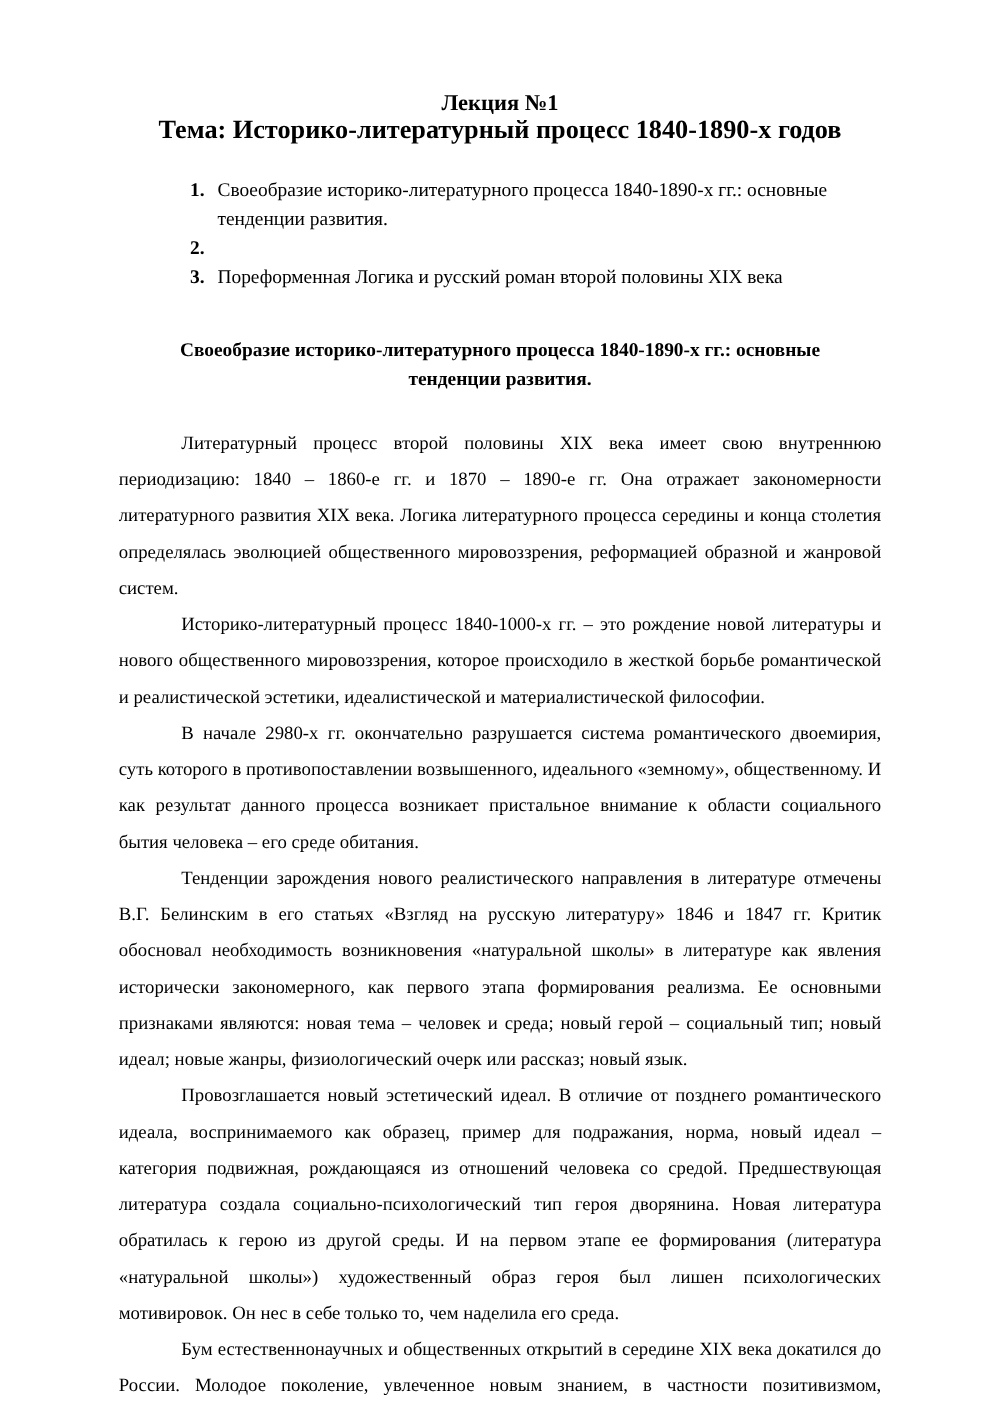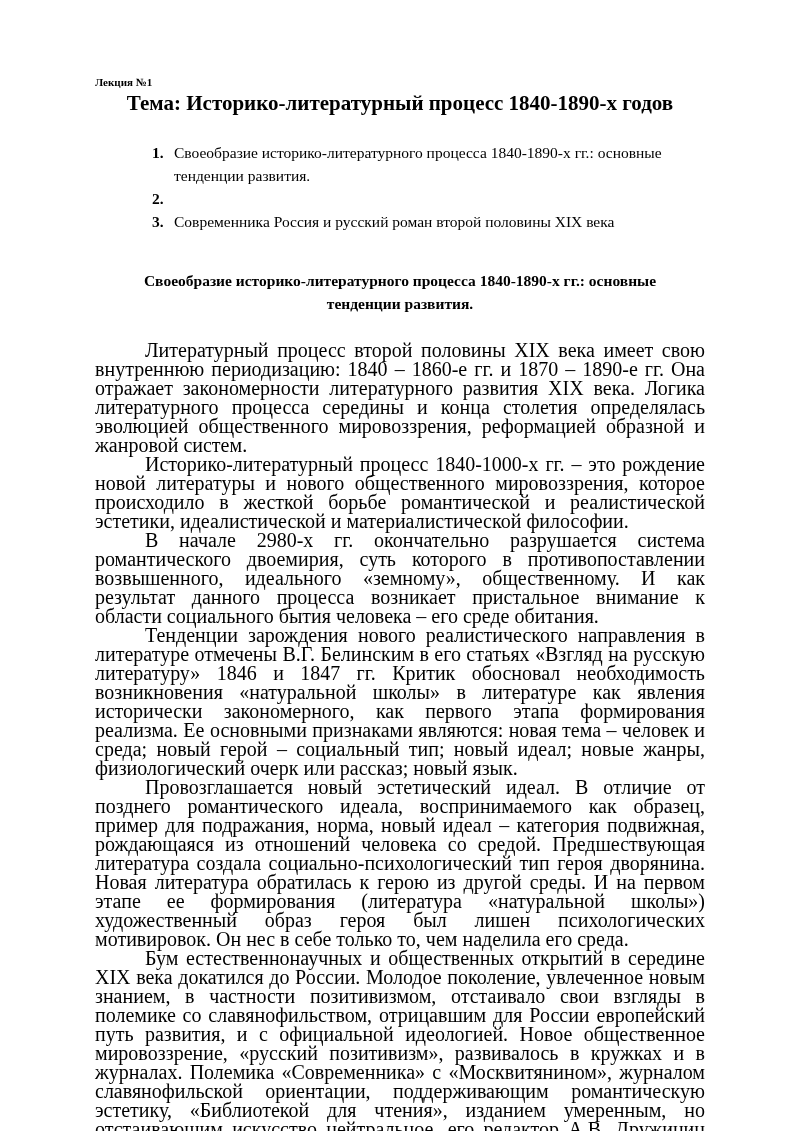--- a/index.html
+++ b/index.html
@@ -17,22 +17,23 @@
     font-family: "Liberation Serif", "DejaVu Serif", serif;
     color: #000000;
   }
   .content {
     position: absolute;
     left: 95px;
     top: 72px;
     width: 610px;
   }
   .doc-title {
+    text-align: center;
     font-weight: bold;
-    font-size: 11px;
+    font-size: 18px;
     line-height: 21px;
     margin: 0;
   }
   .doc-subtitle {
     text-align: center;
     font-weight: bold;
     font-size: 21px;
     line-height: 21px;
     margin: 0 0 0 0;
   }
@@ -65,22 +66,22 @@
     line-height: 23px;
     margin: 36px 44px 0 44px;
   }
   .body-block {
     margin-top: 26px;
   }
   p.para {
     margin: 0;
     text-align: justify;
     text-justify: inter-word;
-    font-size: 20px;
-    line-height: 19px;
+    font-size: 15px;
+    line-height: 29px;
     text-indent: 50px;
     hyphens: none;
   }
 </style>
 </head>
 <body>
 
 <div class="page">
   <div class="content">
 
@@ -90,21 +91,21 @@
     <ol class="toc">
       <li class="toc-item">
         <span class="toc-num">1.</span>
         <span class="toc-text">Своеобразие историко-литературного процесса 1840-1890-х гг.: основные тенденции развития.</span>
       </li>
       <li class="toc-item">
         <span class="toc-num">2.</span>
       </li>
       <li class="toc-item">
         <span class="toc-num">3.</span>
-        <span class="toc-text">Современника Россия и русский роман второй половины XIX века</span>
+        <span class="toc-text">Пореформенная Логика и русский роман второй половины XIX века</span>
       </li>
     </ol>
 
     <h3 class="section-heading">Своеобразие историко-литературного процесса 1840-1890-х гг.: основные тенденции развития.</h3>
 
     <div class="body-block">
       <p class="para">Литературный процесс второй половины XIX века имеет свою внутреннюю периодизацию: 1840 – 1860-е гг. и 1870 – 1890-е гг. Она отражает закономерности литературного развития XIX века. Логика литературного процесса середины и конца столетия определялась эволюцией общественного мировоззрения, реформацией образной и жанровой систем.</p>
       <p class="para">Историко-литературный процесс 1840-1000-х гг. – это рождение новой литературы и нового общественного мировоззрения, которое происходило в жесткой борьбе романтической и реалистической эстетики, идеалистической и материалистической философии.</p>
       <p class="para">В начале 2980-х гг. окончательно разрушается система романтического двоемирия, суть которого в противопоставлении возвышенного, идеального «земному», общественному. И как результат данного процесса возникает пристальное внимание к области социального бытия человека – его среде обитания.</p>
       <p class="para">Тенденции зарождения нового реалистического направления в литературе отмечены В.Г. Белинским в его статьях «Взгляд на русскую литературу» 1846 и 1847 гг. Критик обосновал необходимость возникновения «натуральной школы» в литературе как явления исторически закономерного, как первого этапа формирования реализма. Ее основными признаками являются: новая тема – человек и среда; новый герой – социальный тип; новый идеал; новые жанры, физиологический очерк или рассказ; новый язык.</p>

